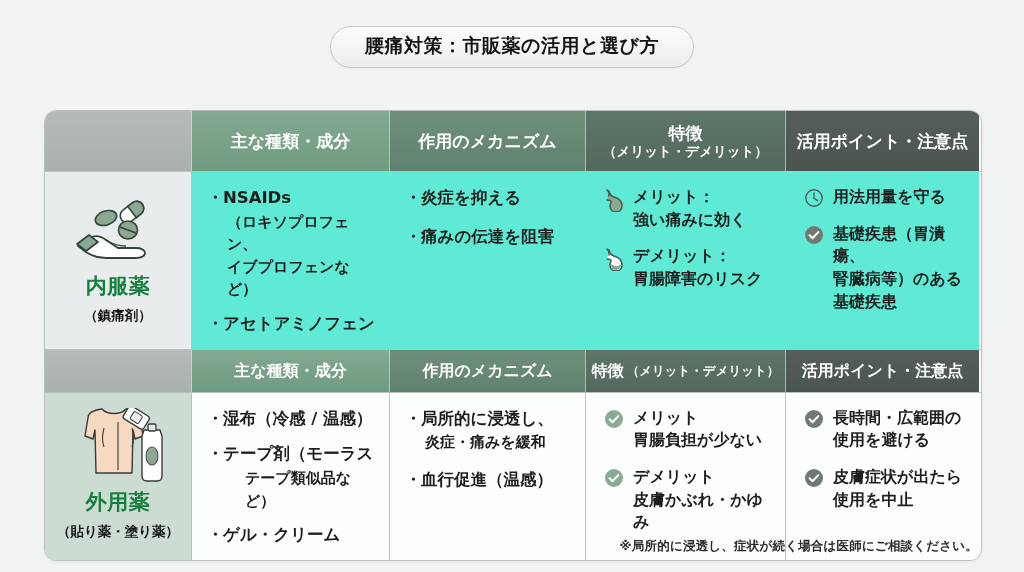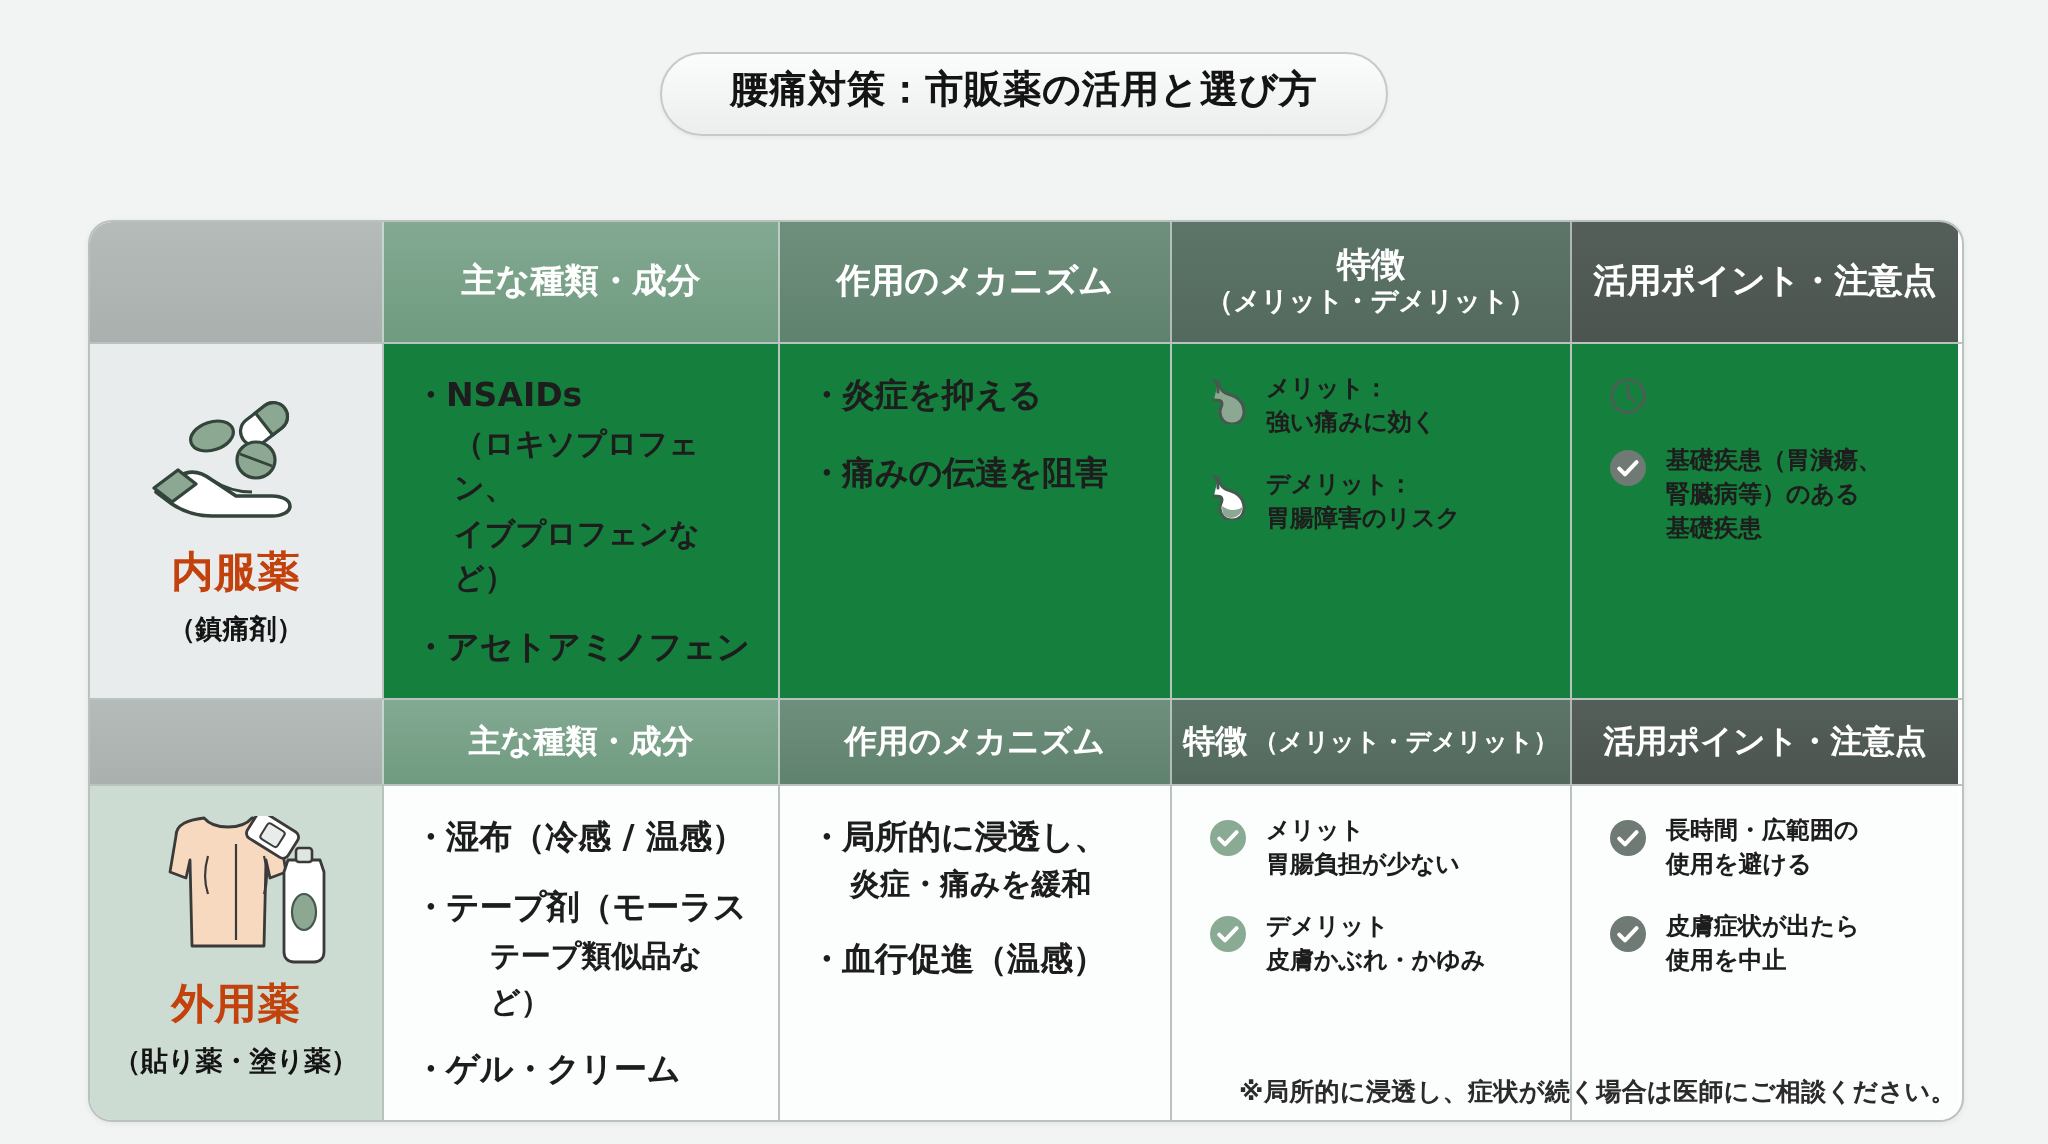--- a/index.html
+++ b/index.html
@@ -65,49 +65,49 @@
   .hdr .stacked{display:flex;flex-direction:column;align-items:center;justify-content:center;}
   .hdr2{height:42px;}
   .hdr2 .main{font-size:16px;}
   .hdr2 .inline-sub{font-size:12.5px;margin-left:3px;}
 
   
   .body-row .cell{
     padding:14px 14px 12px 16px;
     font-size:16.5px;line-height:1.5;
   }
-  .r1 .cell{min-height:160px;background:#15803d;}
+  .r1 .cell{min-height:160px;background:#5eead4;}
   .r2 .cell{min-height:160px;background:#fcfdfd;}
 
   
   .label-cell{
     display:flex;flex-direction:column;align-items:center;justify-content:center;
     padding:8px 4px 10px !important;
   }
   .label-cell.lc1{background:#e9ecec !important;}
   .label-cell.lc2{background:#cddcd2 !important;}
-  .label-cell .lname{font-size:21px;font-weight:bold;letter-spacing:.5px;margin-top:4px;color:#c2410c;}
+  .label-cell .lname{font-size:21px;font-weight:bold;letter-spacing:.5px;margin-top:4px;color:#15803d;}
   .label-cell .lsub{font-size:13.5px;font-weight:bold;margin-top:3px;color:#141414;}
   .icon-box{height:74px;display:flex;align-items:center;justify-content:center;}
 
   
   ul.bul{margin:0;padding:0;list-style:none;}
   ul.bul li{position:relative;padding-left:15px;margin-bottom:11px;font-weight:bold;font-size:16.5px;}
   ul.bul li:last-child{margin-bottom:0;}
   ul.bul li:before{content:"・";position:absolute;left:-1px;top:0;font-weight:bold;}
   ul.bul li .sub{display:block;font-size:15px;font-weight:bold;padding-left:4px;}
   ul.bul li .sub2{display:block;font-size:15px;font-weight:bold;padding-left:22px;}
   ul.bul.tight li{margin-bottom:14px;}
 
   
   ul.ibul{margin:0;padding:0;list-style:none;}
   ul.ibul li{display:flex;align-items:flex-start;margin-bottom:14px;}
   ul.ibul li:last-child{margin-bottom:0;}
   ul.ibul .gi{flex:0 0 24px;width:24px;margin-right:7px;padding-top:2px;display:flex;justify-content:center;}
-  ul.ibul .txt{font-weight:bold;font-size:12px;line-height:1.42;}
+  ul.ibul .txt{font-weight:bold;font-size:16px;line-height:1.42;}
 
   .note{
     position:absolute;right:46px;top:538px;
     font-size:12.5px;font-weight:bold;color:#2b2b2b;letter-spacing:.2px;
   }
 </style>
 </head>
 <body>
 
 <div class="page">
@@ -209,20 +209,21 @@
 
       <div class="cell c4">
         <ul class="ibul">
           <li>
             <span class="gi">
               <svg width="20" height="20" viewBox="0 0 20 20">
                 <circle cx="10" cy="10" r="8.2" fill="none" stroke="#4f5b55" stroke-width="1.4"></circle>
                 <path d="M10 5 v5.4 l3.6 2.2" fill="none" stroke="#4f5b55" stroke-width="1.4" stroke-linecap="round"></path>
               </svg>
             </span>
+            <span class="txt">用法用量を守る</span>
           </li>
           <li>
             <span class="gi">
               <svg width="20" height="20" viewBox="0 0 20 20">
                 <circle cx="10" cy="10" r="9" fill="#6f7a74"></circle>
                 <path d="M5.6 10.3 l2.9 2.9 l5.8 -6.1" fill="none" stroke="#ffffff" stroke-width="2" stroke-linecap="round" stroke-linejoin="round"></path>
               </svg>
             </span>
             <span class="txt">
               <span>基礎疾患（胃潰瘍、</span><br>

